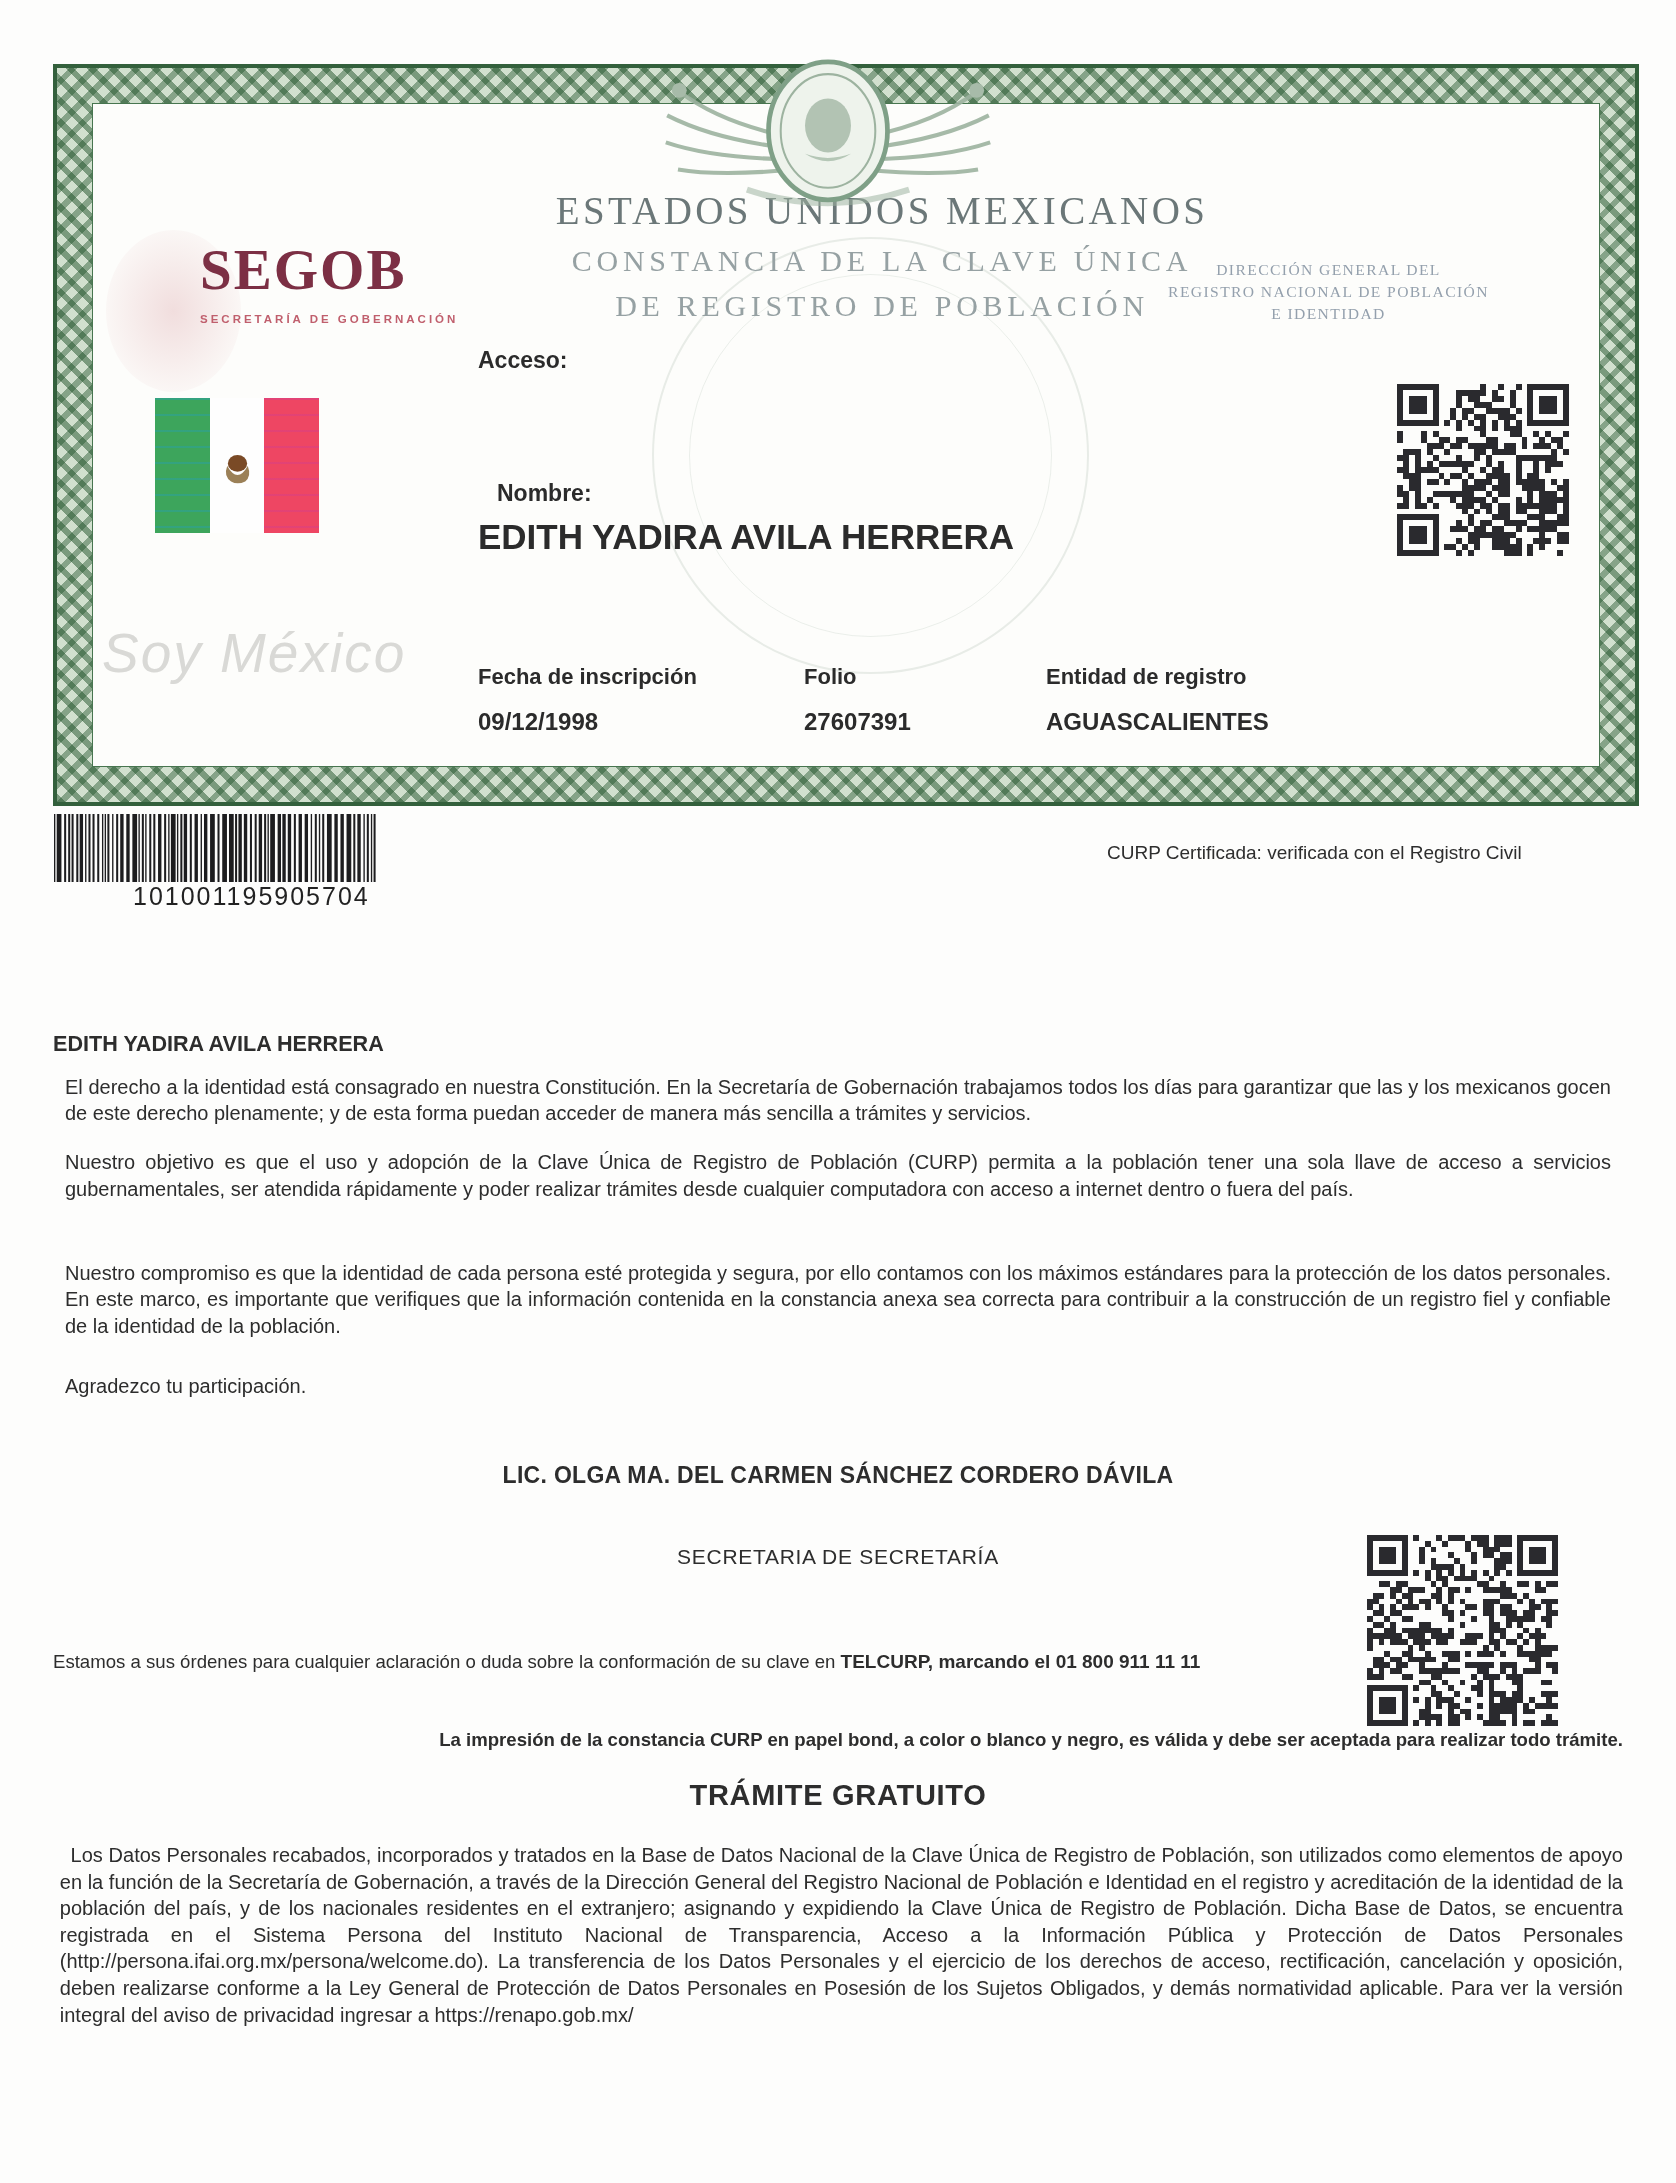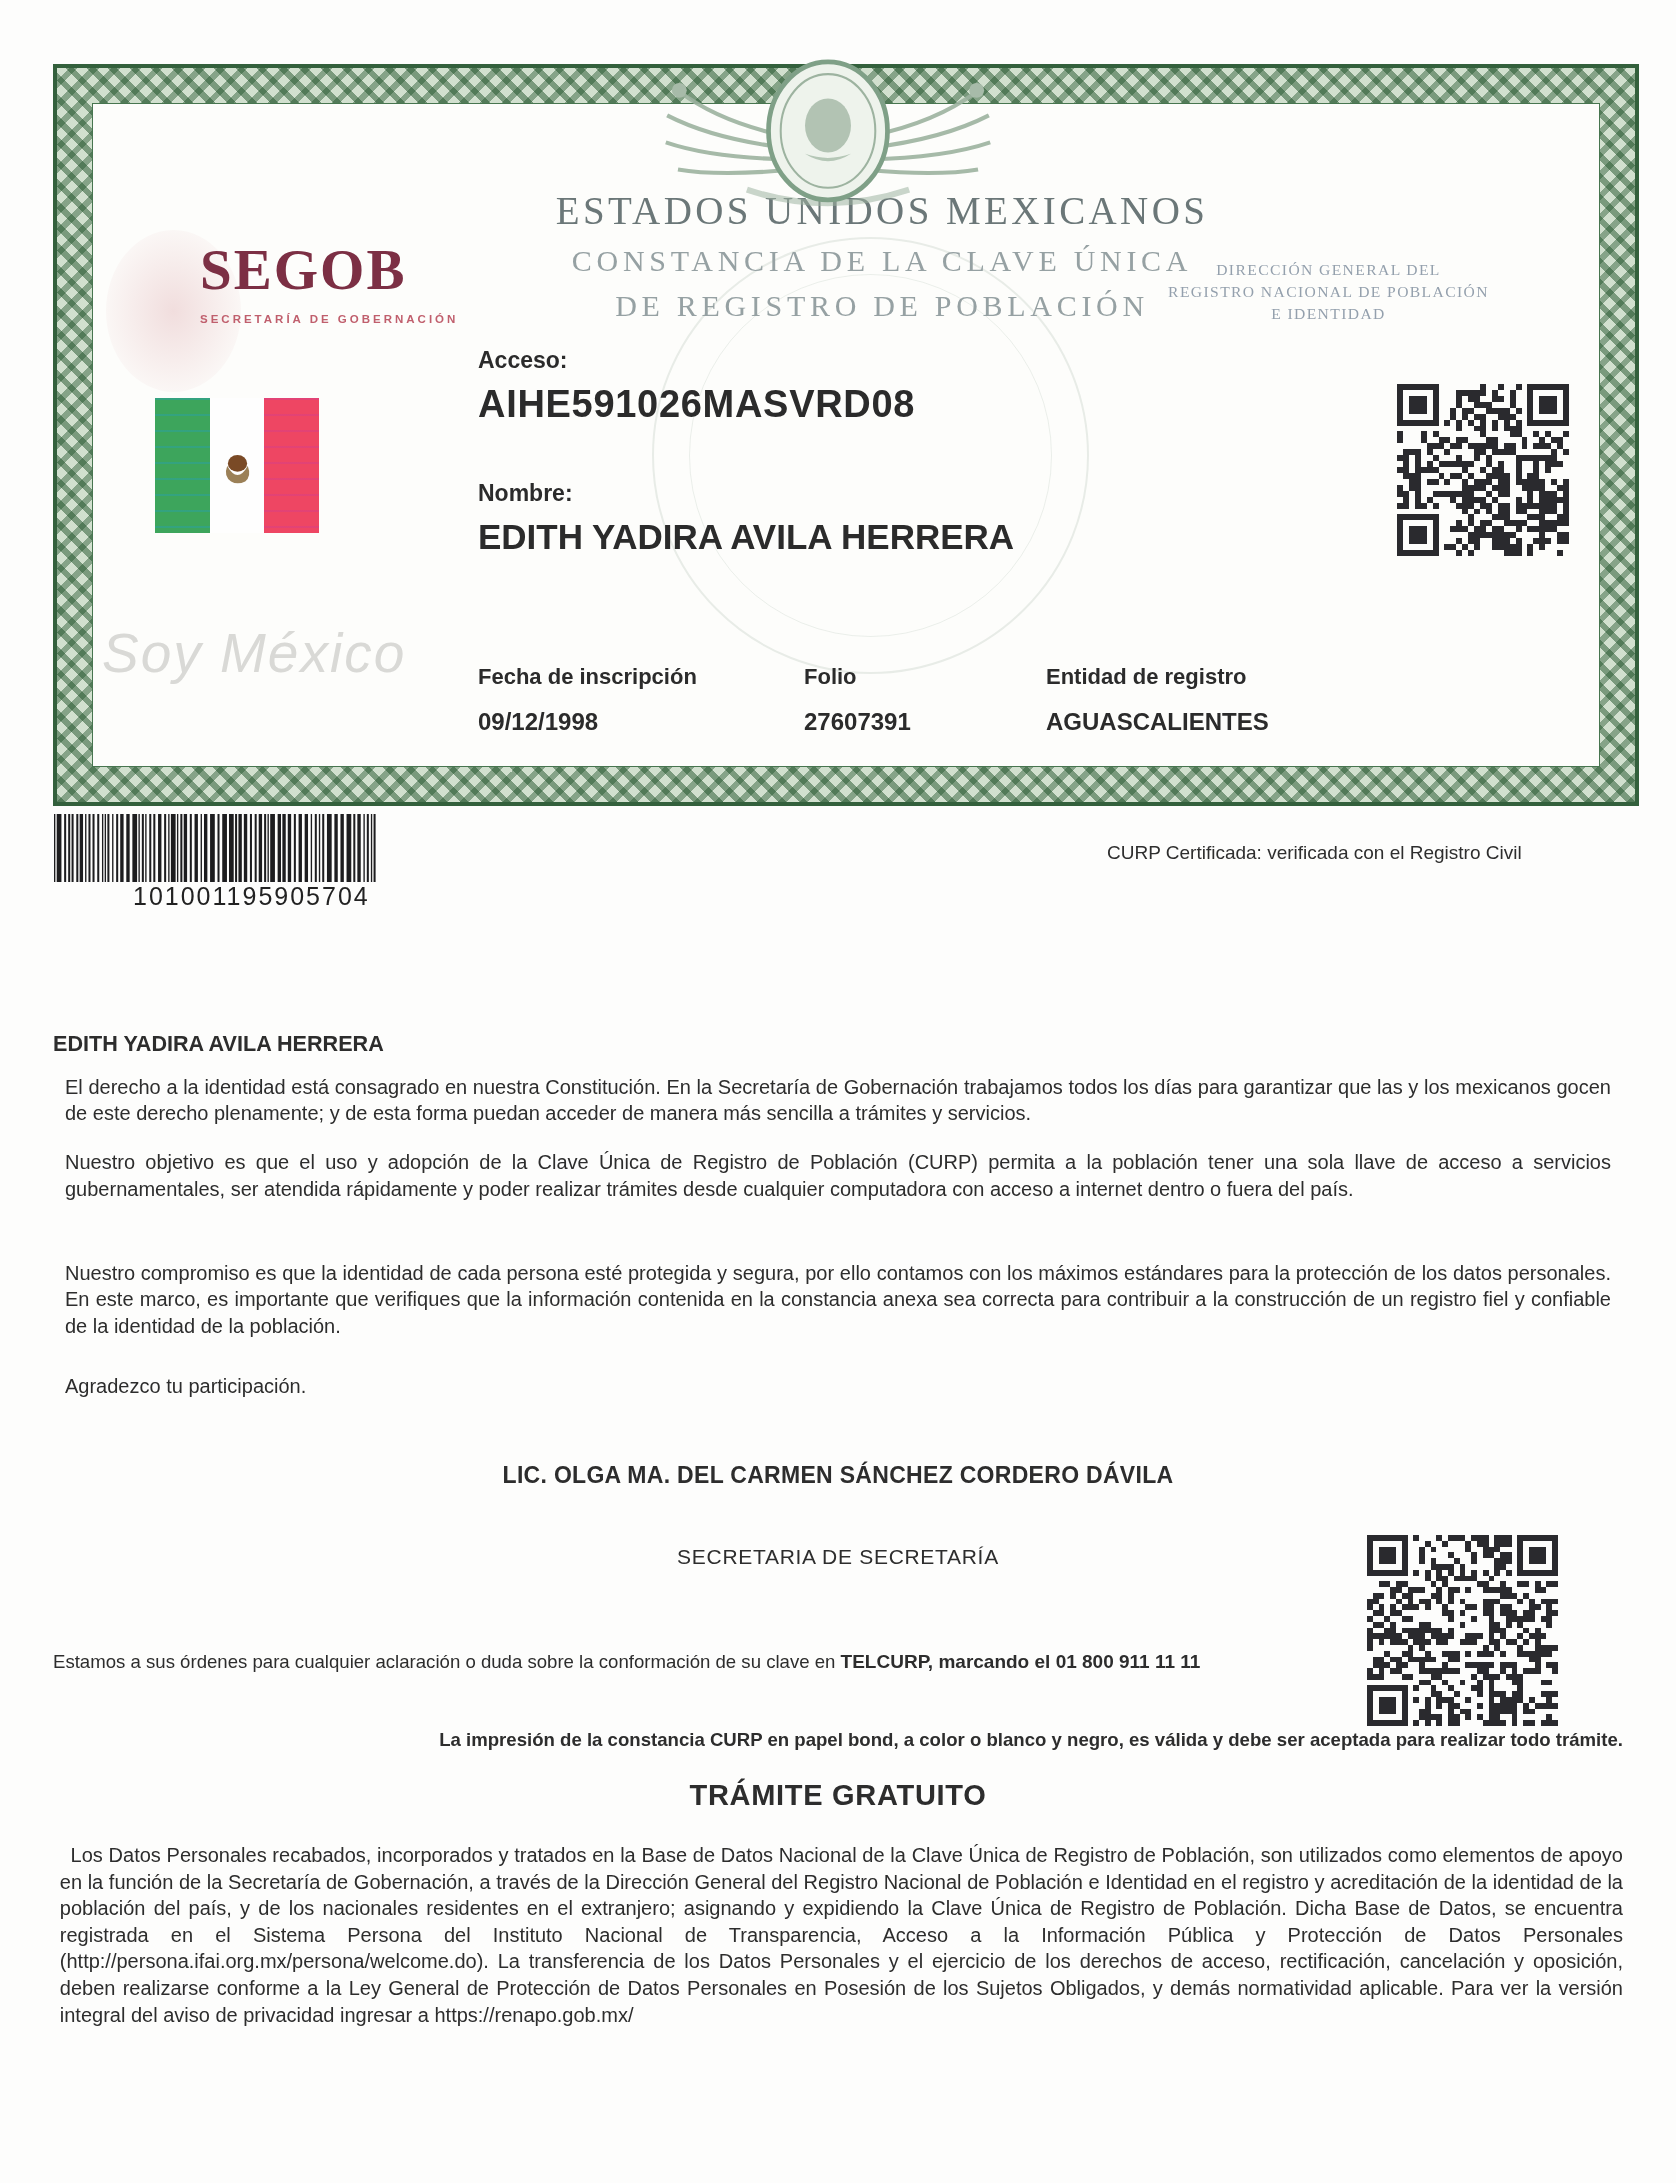--- a/index.html
+++ b/index.html
@@ -43,21 +43,21 @@
   .soy{position:absolute;left:45px;top:553px;font-size:55px;font-style:italic;
     color:#d9d9d6;letter-spacing:2px;z-index:2;}
 
   .wm-seal{position:absolute;left:595px;top:169px;width:433px;height:433px;border-radius:50%;
     border:2px solid rgba(150,172,156,.20);}
   .wm-seal::after{content:"";position:absolute;left:35px;top:35px;right:35px;bottom:35px;
     border-radius:50%;border:1.4px solid rgba(150,172,156,.18);}
 
   .clave-label{position:absolute;left:421px;top:279px;font-weight:bold;font-size:23px;z-index:2;}
   .clave-value{position:absolute;left:421px;top:315px;font-weight:bold;font-size:38px;letter-spacing:0.7px;z-index:2;}
-  .nombre-label{position:absolute;left:421px;top:412px;font-weight:bold;font-size:23px;z-index:2;}
+  .nombre-label{position:absolute;left:440px;top:412px;font-weight:bold;font-size:23px;z-index:2;}
   .nombre-value{position:absolute;left:421px;top:449px;font-weight:bold;font-size:35px;z-index:2;}
 
   .field-label{position:absolute;top:596px;font-weight:bold;font-size:22px;z-index:2;}
   .field-value{position:absolute;top:640px;font-weight:bold;font-size:24px;z-index:2;}
   .fx1{left:421px;} .fx2{left:747px;} .fx3{left:989px;}
 
   .qr-top{position:absolute;left:1340px;top:316px;width:172px;height:172px;z-index:2;}
 
   
   .barcode{position:absolute;left:54px;top:814px;width:327px;height:68px;}
@@ -138,21 +138,20 @@
           <ellipse cx="30" cy="24" rx="15" ry="13" fill="#7a4a26"></ellipse>
           <path d="M14,28 Q8,44 20,52 Q30,58 42,52 Q52,44 46,28 Q38,42 30,42 Q22,42 14,28Z" fill="#8a6a3a" opacity="0.85"></path>
         </svg>
       </div>
       <div class="flag-red"></div>
     </div>
 
     <div class="soy">Soy México</div>
 
     <div class="clave-label">Acceso:</div>
-    <div class="clave-value">AIHE591026MASVRD08</div>
     <div class="nombre-label">Nombre:</div>
     <div class="nombre-value">EDITH YADIRA AVILA HERRERA</div>
 
     <div class="field-label fx1">Fecha de inscripción</div>
     <div class="field-value fx1">09/12/1998</div>
     <div class="field-label fx2">Folio</div>
     <div class="field-value fx2">27607391</div>
     <div class="field-label fx3">Entidad de registro</div>
     <div class="field-value fx3">AGUASCALIENTES</div>
 

